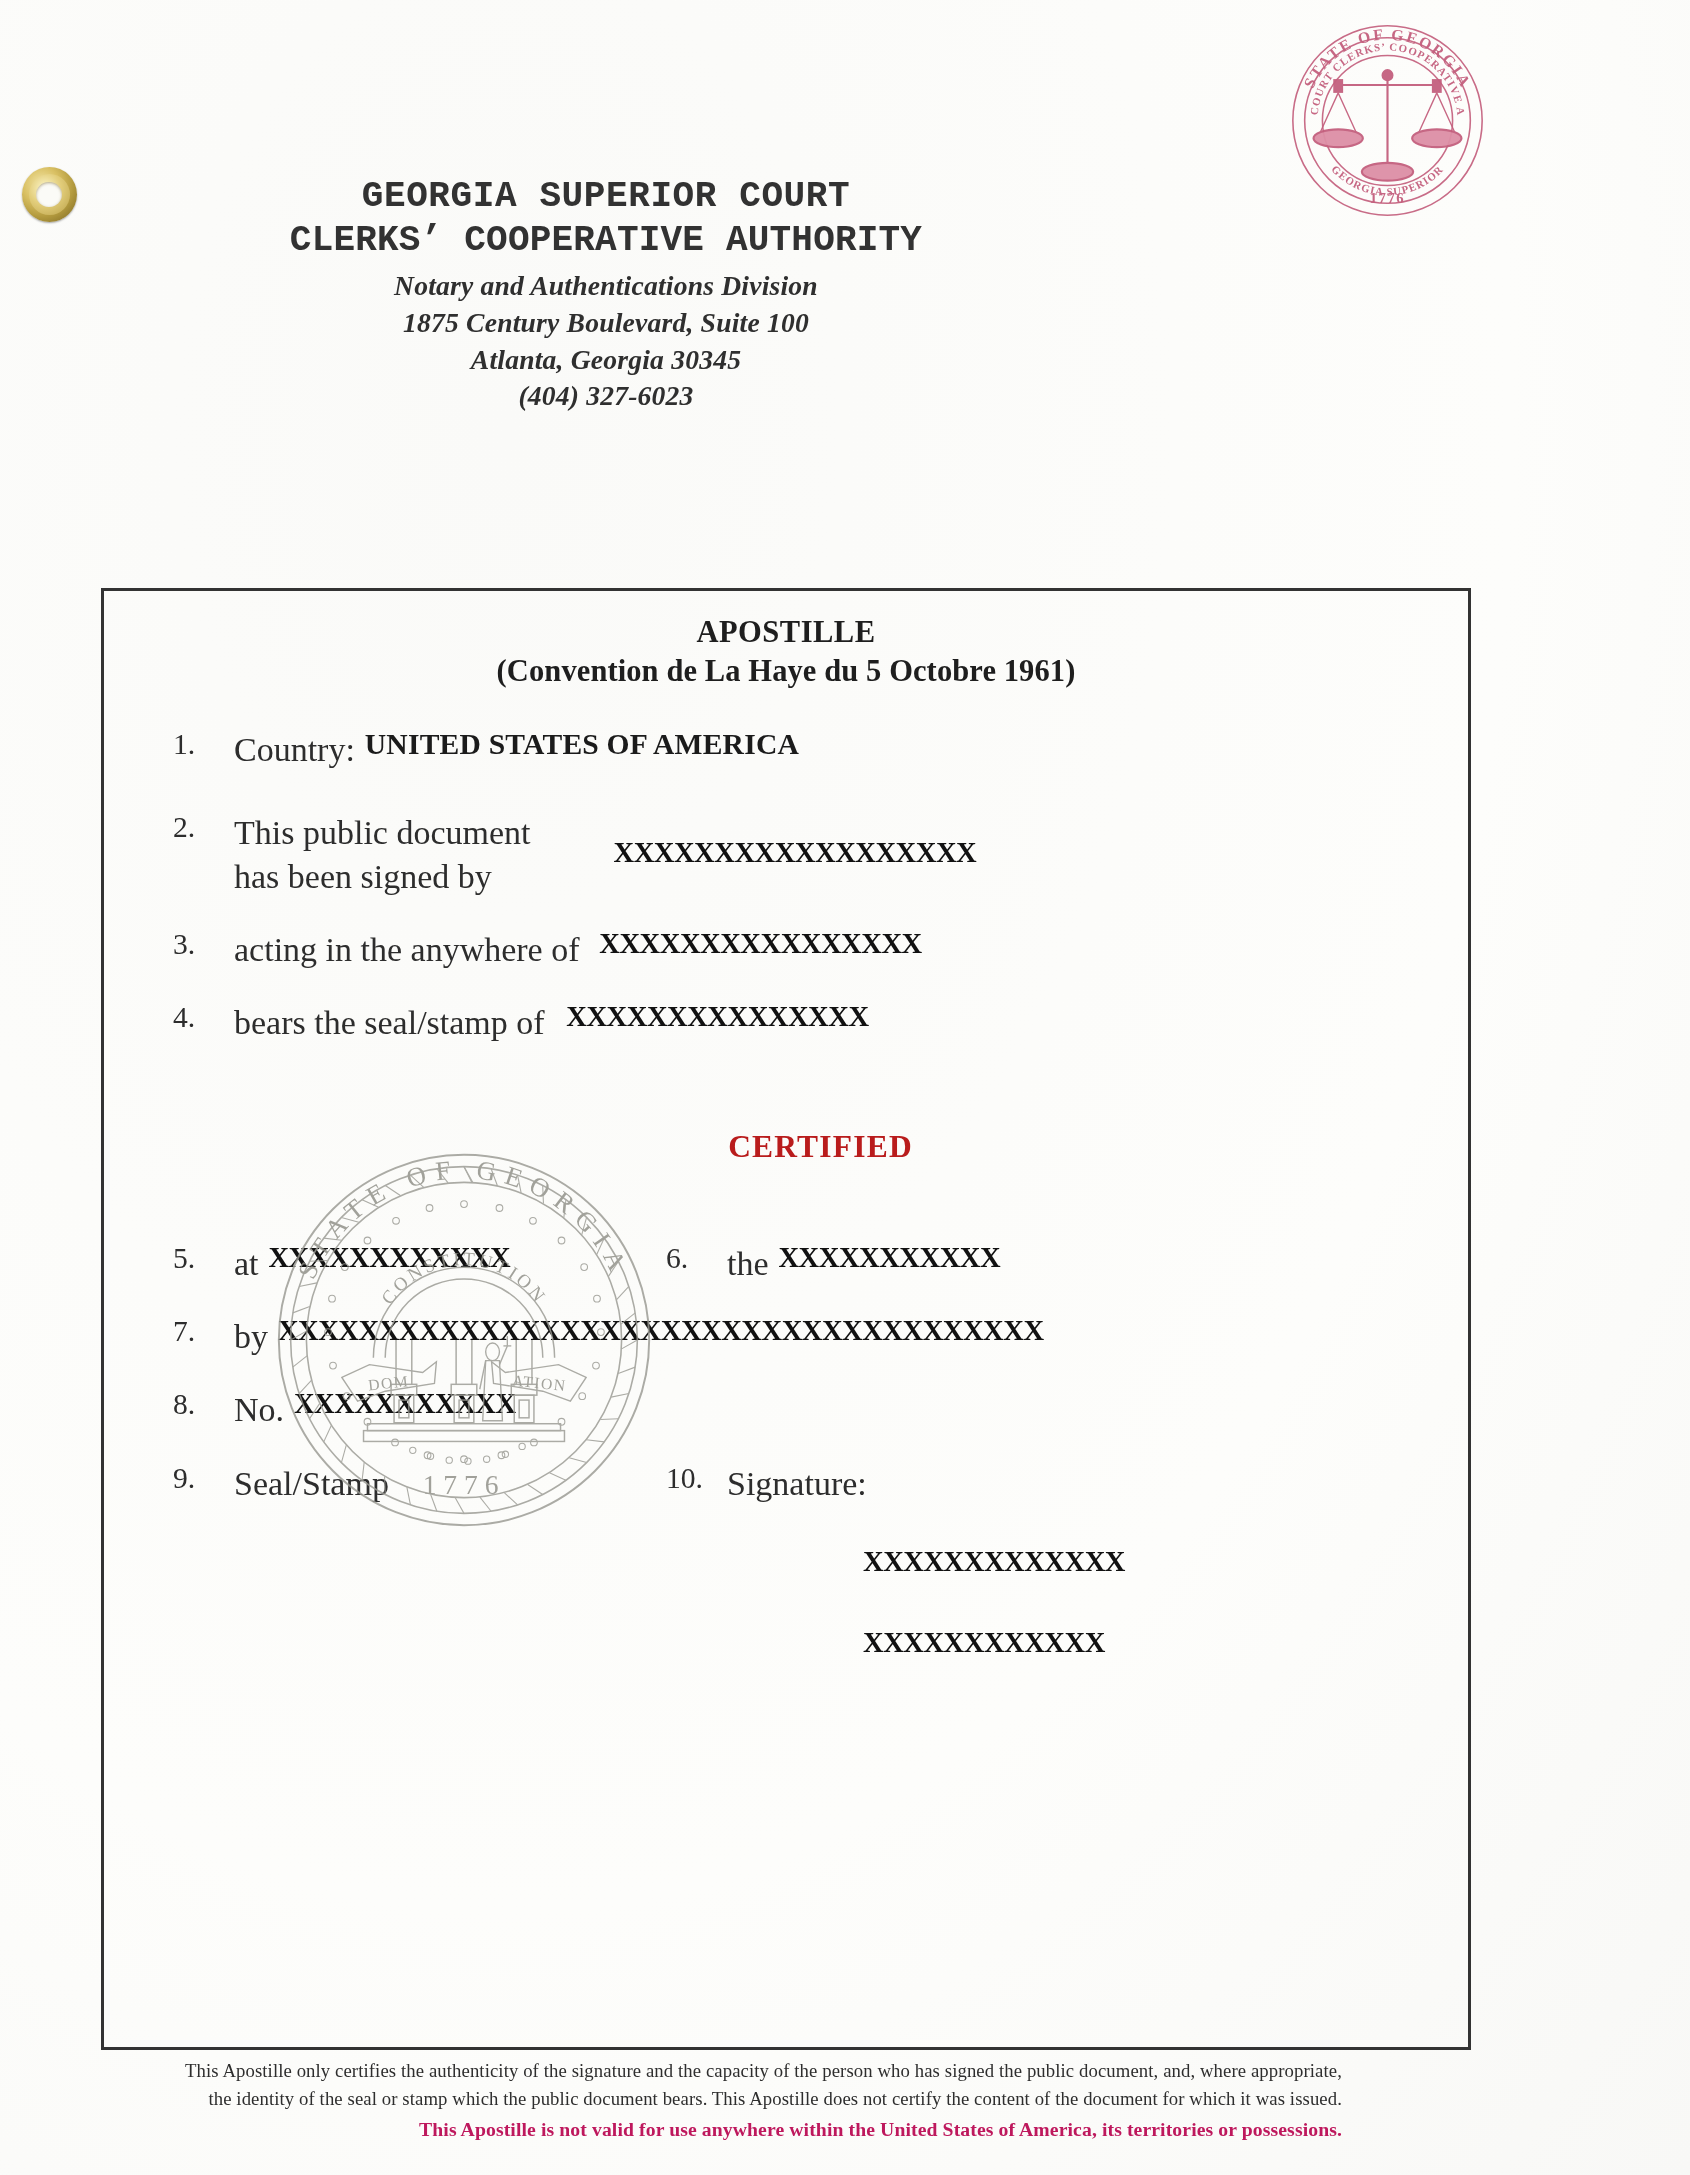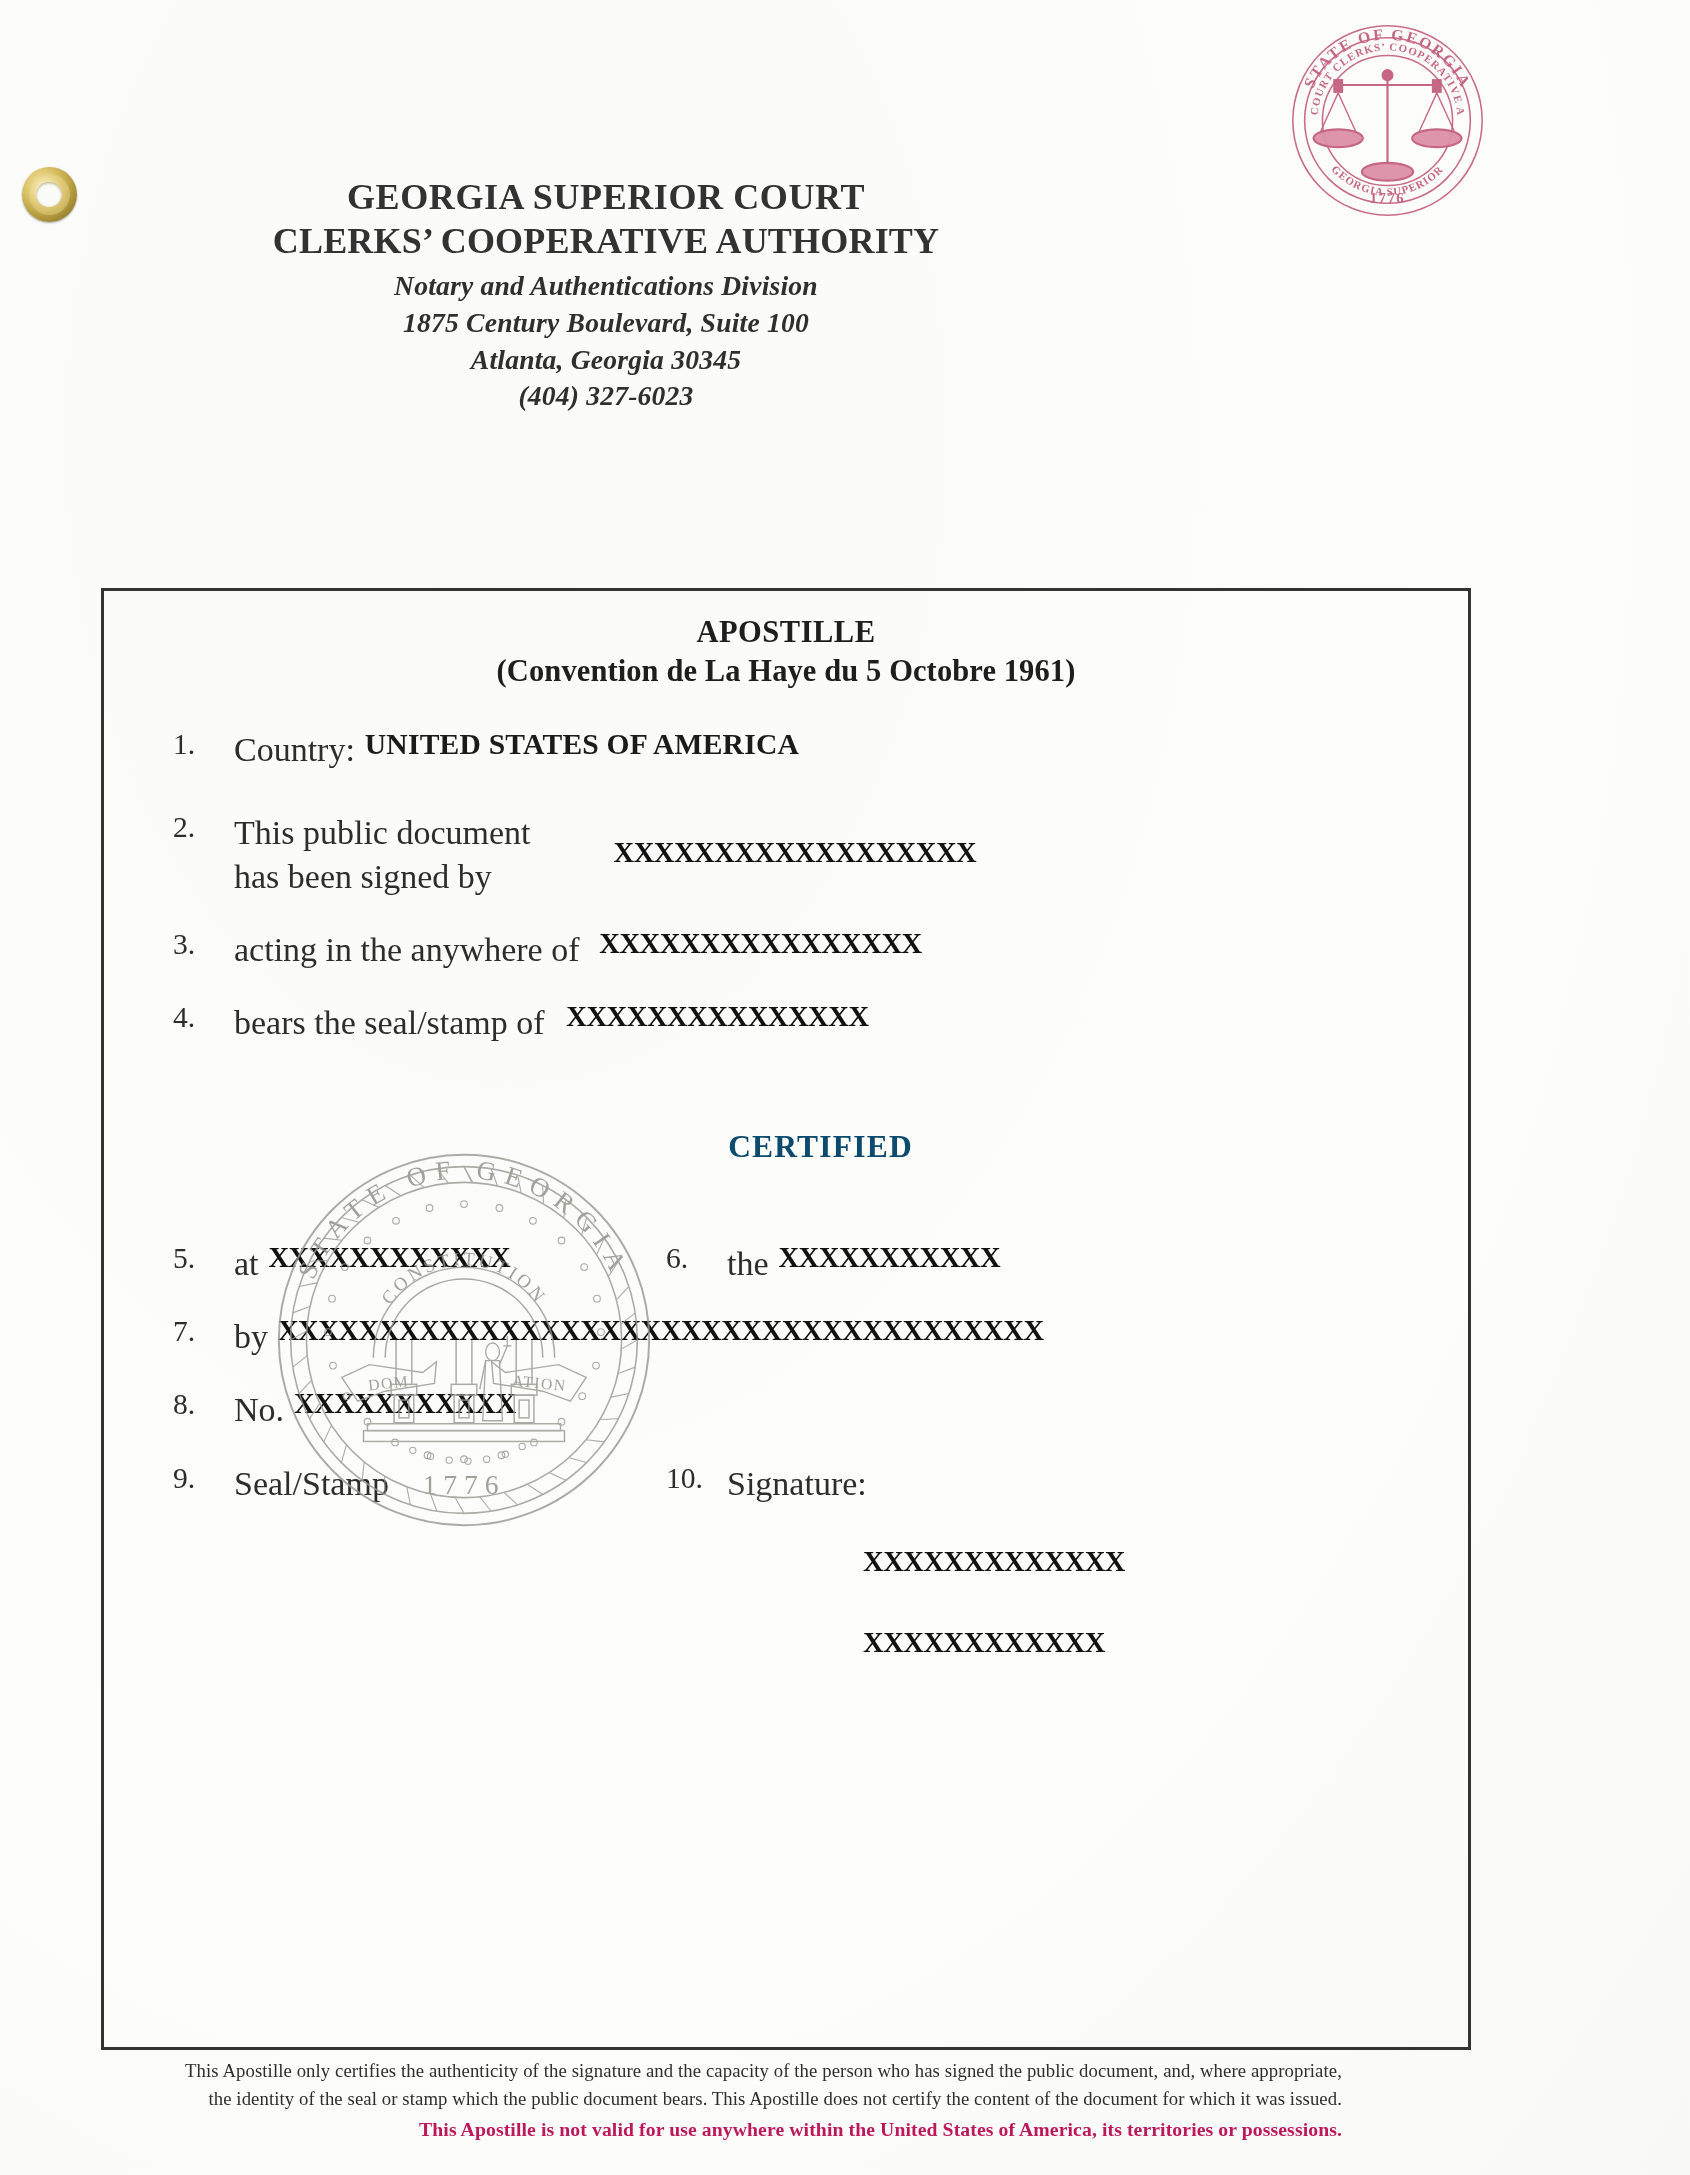--- a/index.html
+++ b/index.html
@@ -59,21 +59,21 @@
 
   
   .letterhead {
     position: absolute;
     left: 0;
     top: 175px;
     width: 1212px;
     text-align: center;
   }
   .lh-line1, .lh-line2 {
-    font-family: Liberation Serif, serif;
+    font-family: Liberation Mono, monospace;
     font-weight: bold;
     font-size: 36px;
     letter-spacing: 0.6px;
     color: #323232;
     line-height: 1.23;
   }
   .lh-line2 { letter-spacing: 0.2px; }
   .lh-italic {
     font-family: "Liberation Serif", serif;
     font-weight: bold;
@@ -165,21 +165,21 @@
   .row-item1 { margin-bottom: 39px; }
   .x-offset-2  { margin-left: 32.5px; margin-top: 25.6px; }
   .x-offset-3  { margin-left: 9.9px; }
   .x-offset-4  { margin-left: 11.8px; }
 
   .certified {
     text-align: center;
     font-weight: bold;
     font-size: 31.5px;
     letter-spacing: 1.2px;
-    color: #0c4a6e;
+    color: #b91c1c;
     margin-top: 85px;
     margin-bottom: 77px;
   }
 
   .two-col {
     display: flex;
     align-items: flex-start;
   }
   .col-left  { width: 493px; flex: 0 0 493px; display: flex; }
   .col-right { display: flex; }

